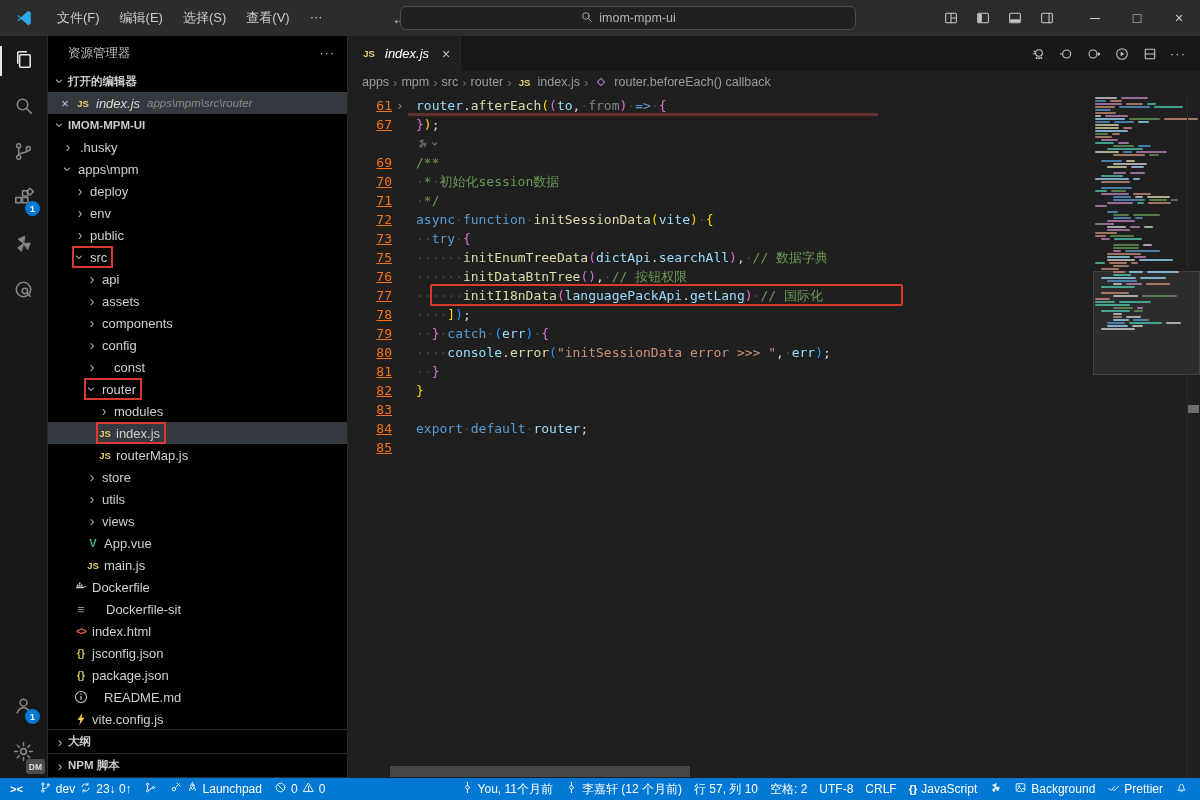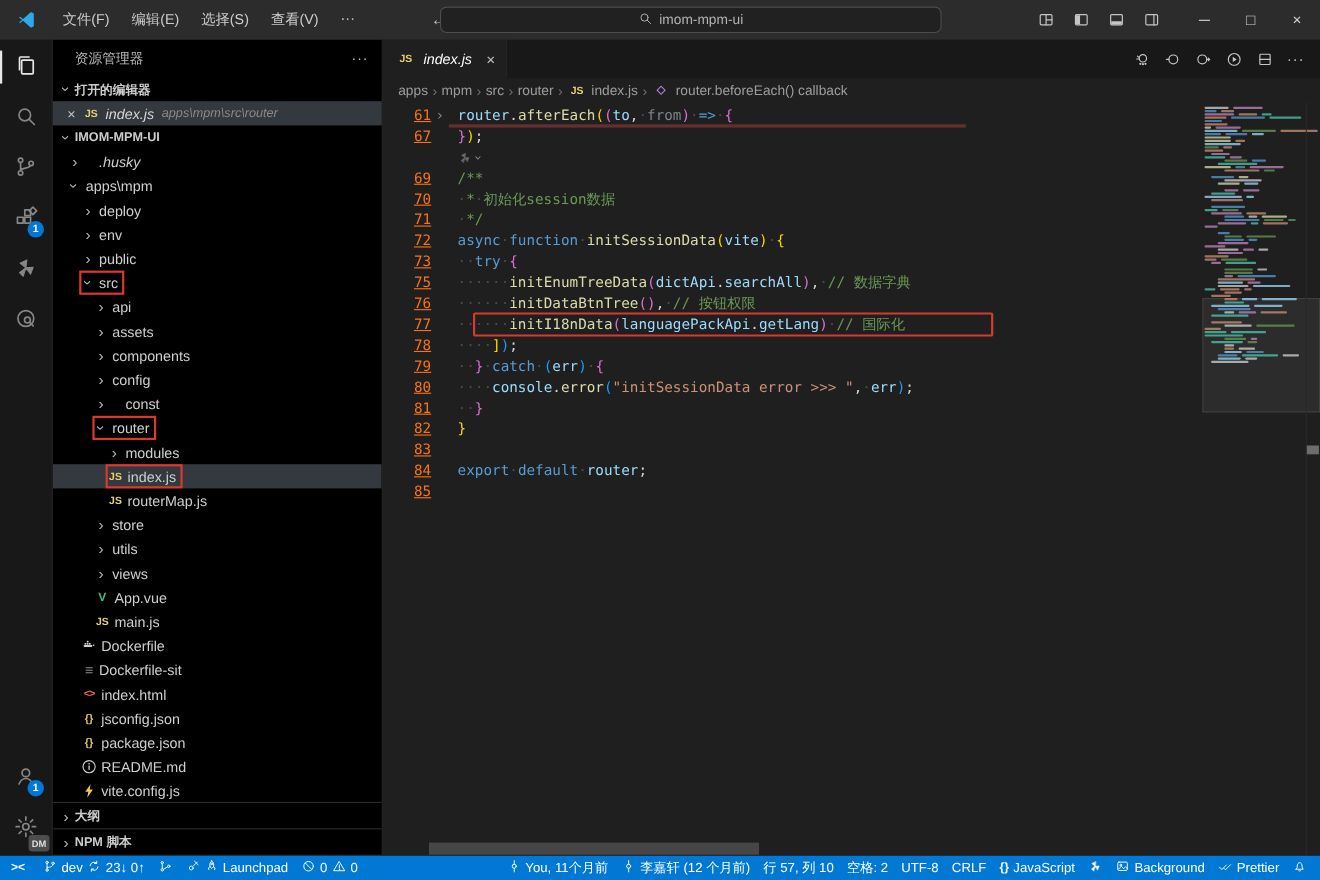--- a/index.html
+++ b/index.html
@@ -255,21 +255,21 @@
         <span class="fpath">apps\mpm\src\router</span>
       </div>
       <div class="sb-sec">
         <span class="tw open">›</span>
         <span>IMOM-MPM-UI</span>
       </div>
       <div class="tree" id="tree">
           <div class="row" style="padding-left: 12px;">
             <span class="inner">
               <span class="tw">›</span>
-              <span style="margin-left: 14px; font-style: italic;">.husky</span>
+              <span style="margin-left: 4px;">.husky</span>
             </span>
           </div>
           <div class="row" style="padding-left: 12px;">
             <span class="inner">
               <span class="tw open">›</span>
               <span style="margin-left: 2px;">apps\mpm</span>
             </span>
           </div>
           <div class="row" style="padding-left: 24px;">
             <span class="inner">
@@ -400,21 +400,21 @@
                 </svg>
               </span>
               <span style="margin-left: 2px;">Dockerfile</span>
             </span>
           </div>
           <div class="row" style="padding-left: 24px;">
             <span class="inner">
               <span class="ficon">
                 <span class="ic-list">≡</span>
               </span>
-              <span style="margin-left: 0;">Dockerfile-sit</span>
+              <span style="margin-left: 16px;">Dockerfile-sit</span>
             </span>
           </div>
           <div class="row" style="padding-left: 24px;">
             <span class="inner">
               <span class="ficon">
                 <span class="ic-html">&lt;&gt;</span>
               </span>
               <span style="margin-left: 2px;">index.html</span>
             </span>
           </div>
@@ -436,21 +436,21 @@
           </div>
           <div class="row" style="padding-left: 24px;">
             <span class="inner">
               <span class="ficon">
                 <svg viewBox="0 0 16 16">
                   <circle cx="8" cy="8" r="6.3" fill="none" stroke="currentColor" stroke-width="1.2"></circle>
                   <rect x="7.3" y="6.8" width="1.4" height="4.4" fill="currentColor"></rect>
                   <rect x="7.3" y="4.2" width="1.4" height="1.5" fill="currentColor"></rect>
                 </svg>
               </span>
-              <span style="margin-left: 2px;">README.md</span>
+              <span style="margin-left: 14px;">README.md</span>
             </span>
           </div>
           <div class="row" style="padding-left: 24px;">
             <span class="inner">
               <span class="ficon">
                 <svg viewBox="0 0 16 16">
                   <path d="M9.5 1L4 9h3.2L6 15l6-8.5H8.6z" fill="#f2c94c"></path>
                 </svg>
               </span>
               <span style="margin-left: 2px;">vite.config.js</span>

